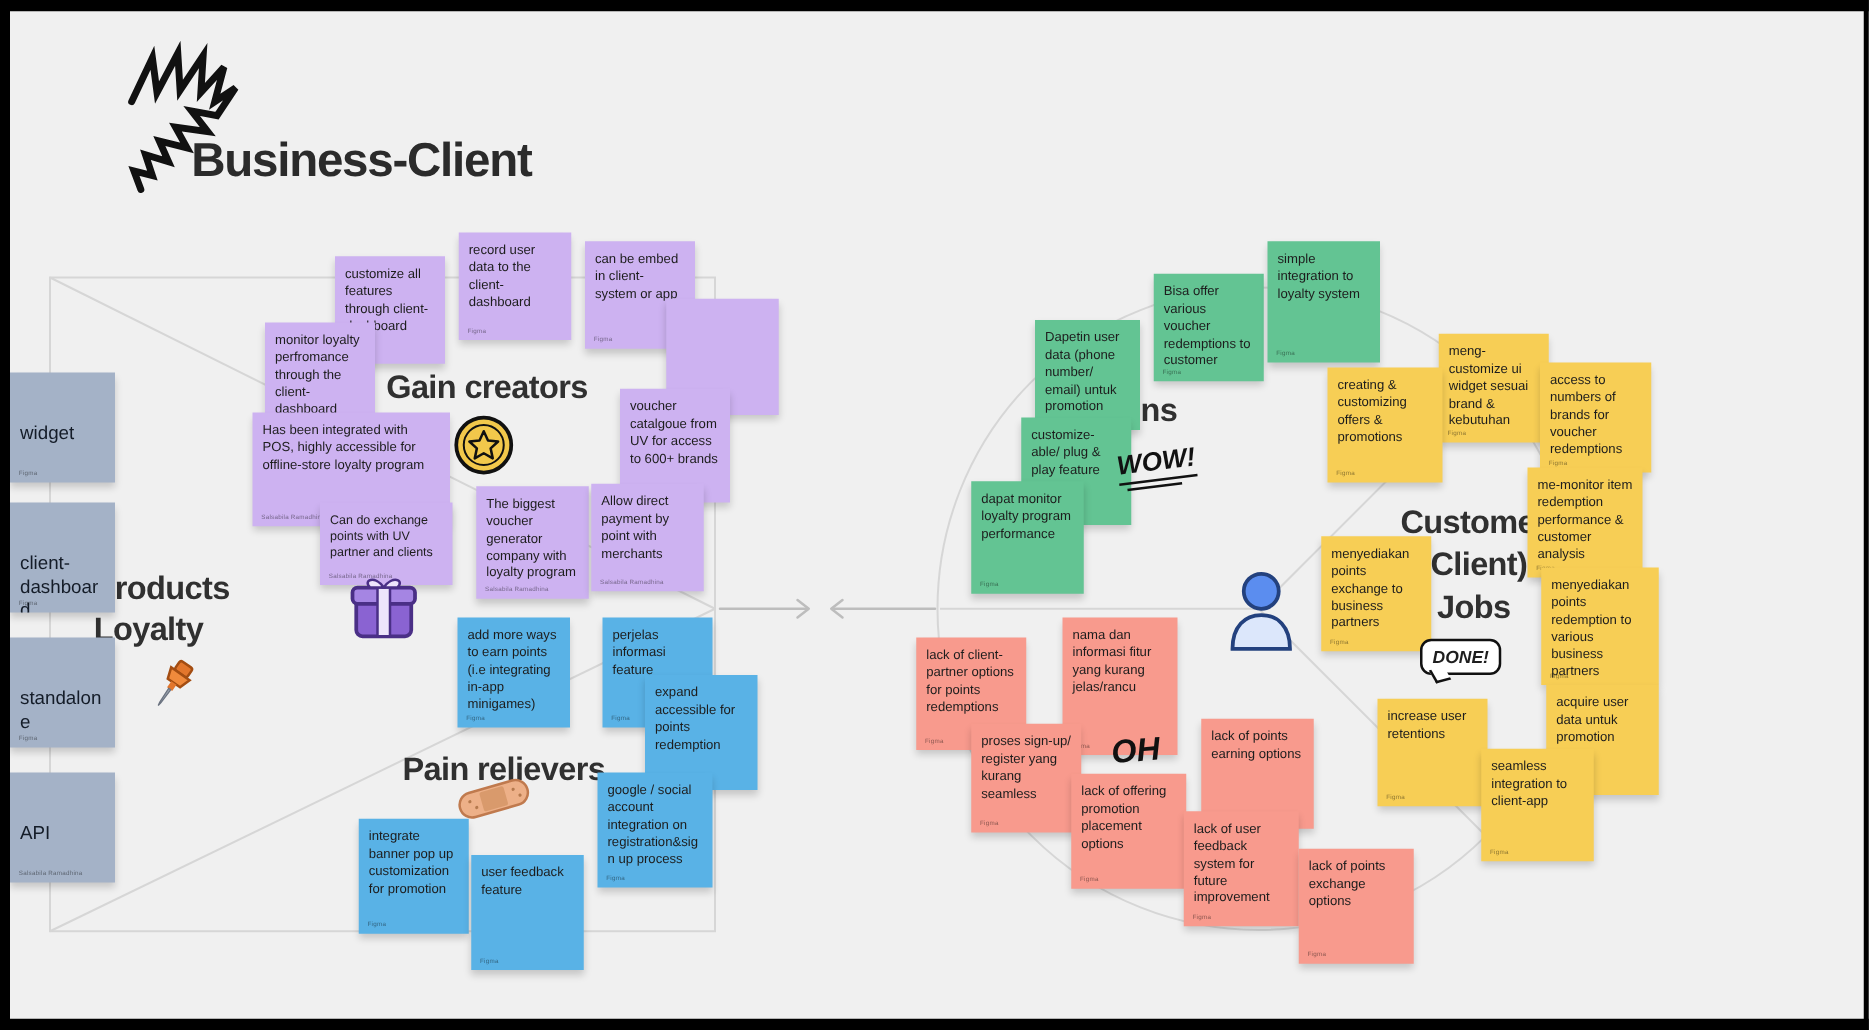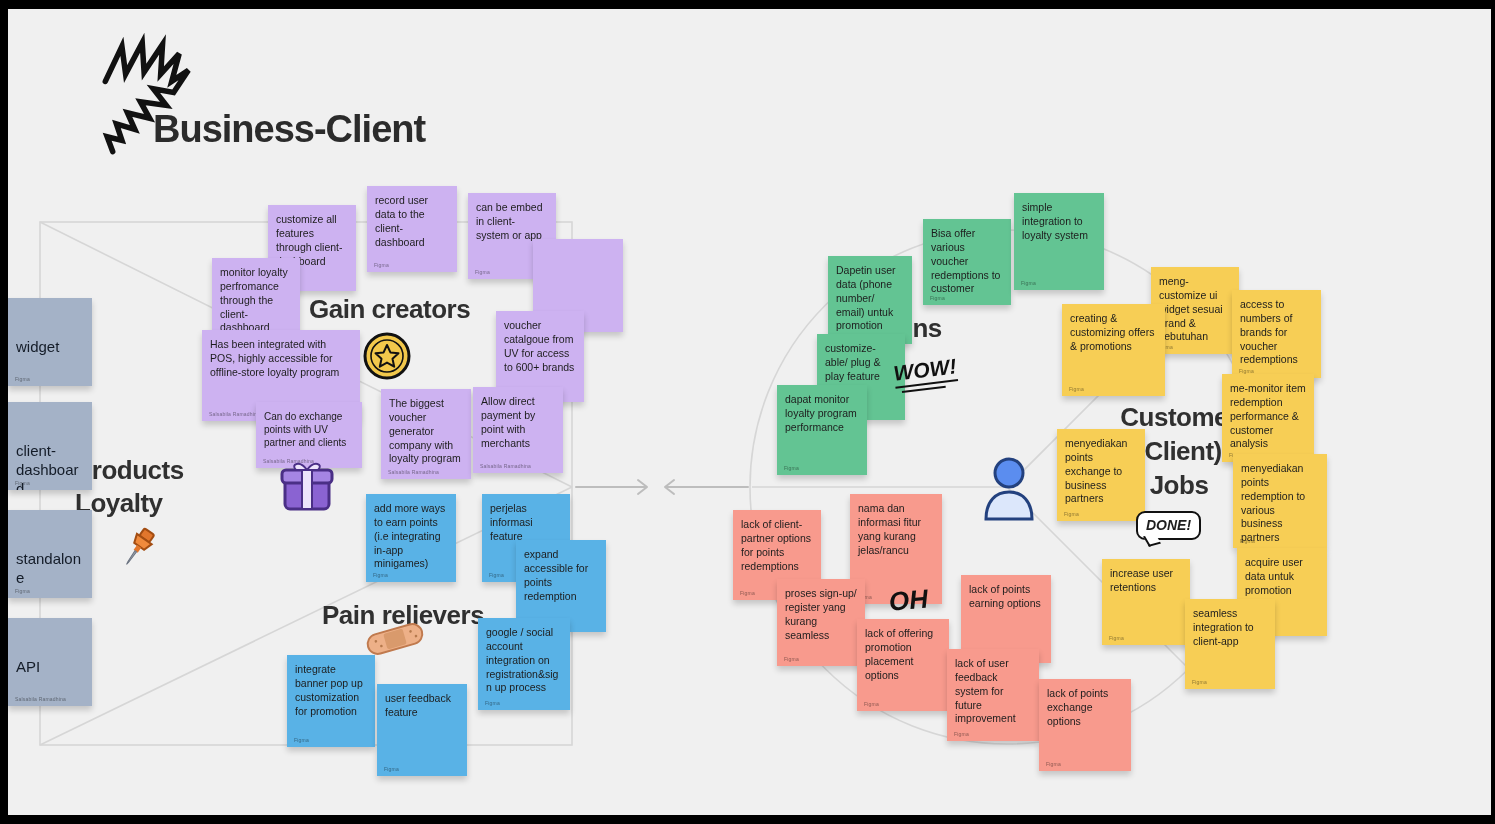--- a/index.html
+++ b/index.html
@@ -243,21 +243,21 @@
 </div>
 
 <div class="note yellow" style="left:1151px;top:267px;width:88px;height:87px">
   <div class="nt">meng-customize ui widget sesuai brand &amp; kebutuhan</div>
     <div class="na">Figma</div>
 </div>
 <div class="note yellow" style="left:1232px;top:290px;width:89px;height:88px">
   <div class="nt">access to numbers of brands for voucher redemptions</div>
     <div class="na">Figma</div>
 </div>
-<div class="note yellow" style="left:1062px;top:304px;width:103px;height:92px">
+<div class="note yellow" style="left:1062px;top:294px;width:92px;height:92px">
   <div class="nt">creating &amp; customizing offers &amp; promotions</div>
     <div class="na">Figma</div>
 </div>
 <div class="note yellow" style="left:1222px;top:374px;width:92px;height:88px">
   <div class="nt">me-monitor item redemption performance &amp; customer analysis</div>
     <div class="na">Figma</div>
 </div>
 <div class="note yellow" style="left:1057px;top:429px;width:88px;height:92px">
   <div class="nt">menyediakan points exchange to business partners</div>
     <div class="na">Figma</div>

